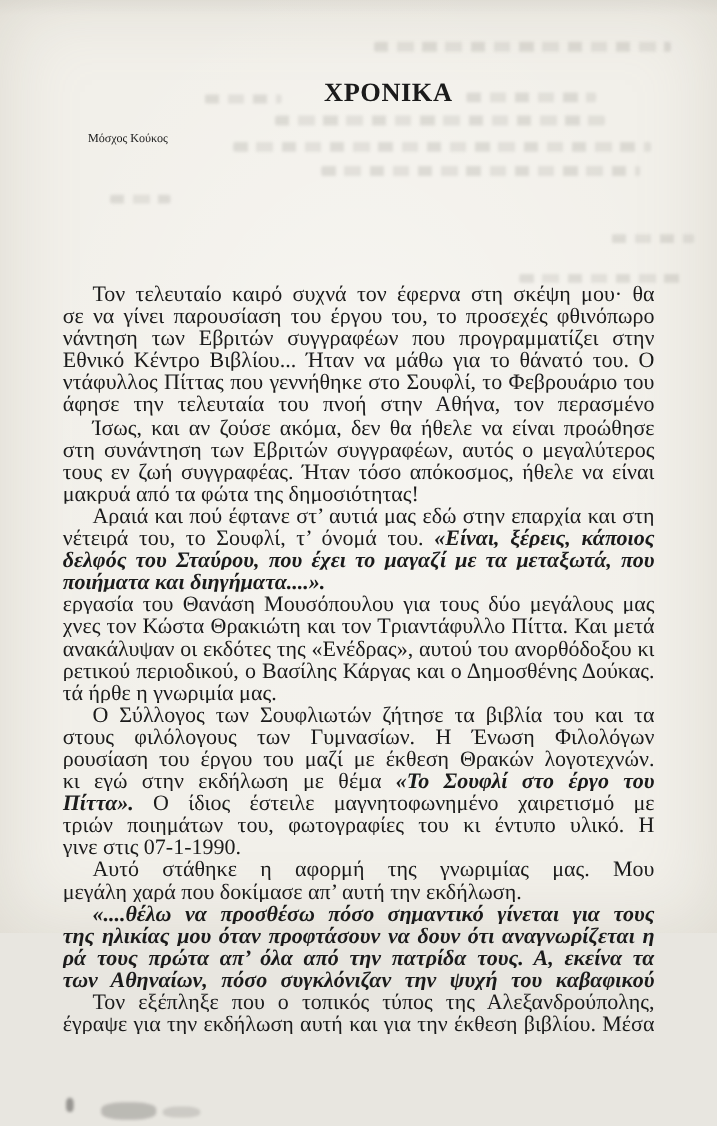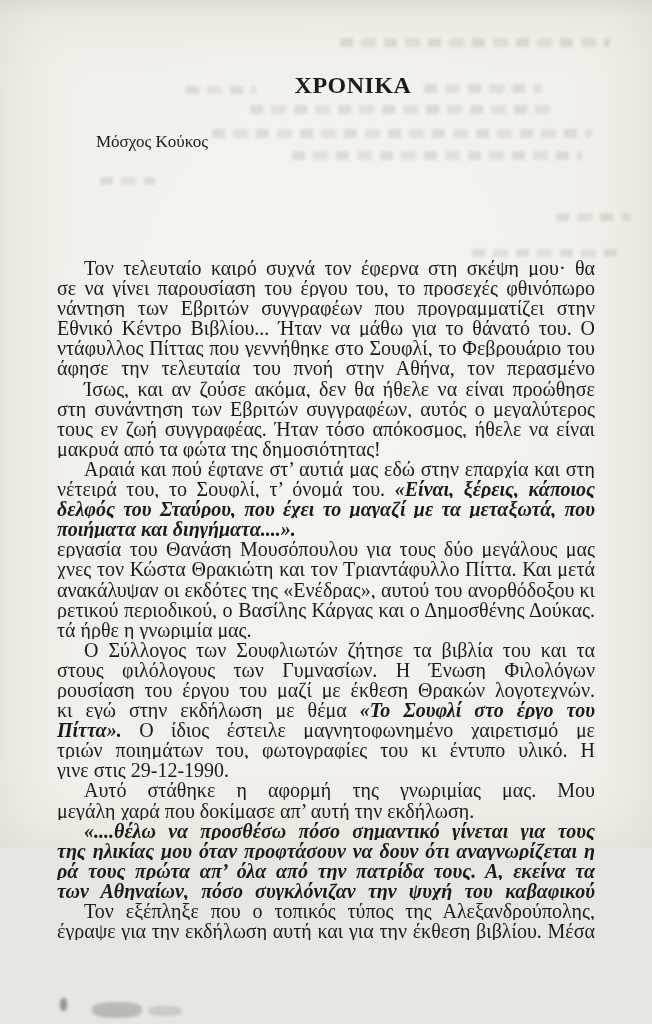--- a/index.html
+++ b/index.html
@@ -23,23 +23,22 @@
     color:var(--ink);
     box-shadow:inset 0 0 70px rgba(160,152,130,.25);
   }
   .kicker{
     position:absolute;left:0;right:0;top:72px;
     margin:0;text-align:center;
     transform:translateX(27px);
     font-size:24px;font-weight:bold;letter-spacing:.5px;
   }
   .author{
-    position:absolute;left:96px;top:120px;
-    font-size:17px;
-    margin-top:12px;
+    position:absolute;left:80px;top:120px;
+    font-size:11px;
   }
   .article-title{
     position:absolute;left:57px;top:184px;width:538px;
     margin:0;text-align:center;
     transform:translateX(10px);
     font-size:21px;font-weight:bold;line-height:28px;
   }
   .article-title .initial{
     font-size:31px;line-height:0;vertical-align:-2px;
   }
@@ -110,21 +109,21 @@
       <div class="line"><span>χνες τον Κώστα Θρακιώτη και τον Τριαντάφυλλο Πίττα. Και μετά τον</span></div>
       <div class="line"><span>ανακάλυψαν οι εκδότες της «Ενέδρας», αυτού του ανορθόδοξου κι αι-</span></div>
       <div class="line"><span>ρετικού περιοδικού, ο Βασίλης Κάργας και ο Δημοσθένης Δούκας. Με-</span></div>
       <div class="line endpara"><span>τά ήρθε η γνωριμία μας.</span></div>
       <div class="line indent"><span>Ο Σύλλογος των Σουφλιωτών ζήτησε τα βιβλία του και τα προώθησε</span></div>
       <div class="line"><span>στους φιλόλογους των Γυμνασίων. Η Ένωση Φιλολόγων οργάνωσε πα-</span></div>
       <div class="line"><span>ρουσίαση του έργου του μαζί με έκθεση Θρακών λογοτεχνών. Μίλησα</span></div>
       <div class="line"><span>κι εγώ στην εκδήλωση με θέμα </span><em>«Το Σουφλί στο έργο του Τριαντάφυλλου</em></div>
       <div class="line"><em>Πίττα».</em><span> Ο ίδιος έστειλε μαγνητοφωνημένο χαιρετισμό με απαγγελία</span></div>
       <div class="line"><span>τριών ποιημάτων του, φωτογραφίες του κι έντυπο υλικό. Η εκδήλωση έ-</span></div>
-      <div class="line endpara"><span>γινε στις 29-12-1990.</span></div>
+      <div class="line endpara"><span>γινε στις 07-1-1990.</span></div>
       <div class="line indent"><span>Αυτό στάθηκε η αφορμή της γνωριμίας μας. Μου εξομολογήθηκε τη</span></div>
       <div class="line endpara"><span>μεγάλη χαρά που δοκίμασε απ’ αυτή την εκδήλωση.</span></div>
       <div class="line indent"><em>«....θέλω να προσθέσω πόσο σημαντικό γίνεται για τους ανθρώπους</em></div>
       <div class="line"><em>της ηλικίας μου όταν προφτάσουν να δουν ότι αναγνωρίζεται η προσφο-</em></div>
       <div class="line"><em>ρά τους πρώτα απ’ όλα από την πατρίδα τους. Α, εκείνα τα δύσκολα εύγε</em></div>
       <div class="line endpara"><em>των Αθηναίων, πόσο συγκλόνιζαν την ψυχή του καβαφικού ήρωα!».</em></div>
       <div class="line indent"><span>Τον εξέπληξε που ο τοπικός τύπος της Αλεξανδρούπολης, ελάχιστα</span></div>
       <div class="line"><span>έγραψε για την εκδήλωση αυτή και για την έκθεση βιβλίου. Μέσα από</span></div>
     </div>
 

